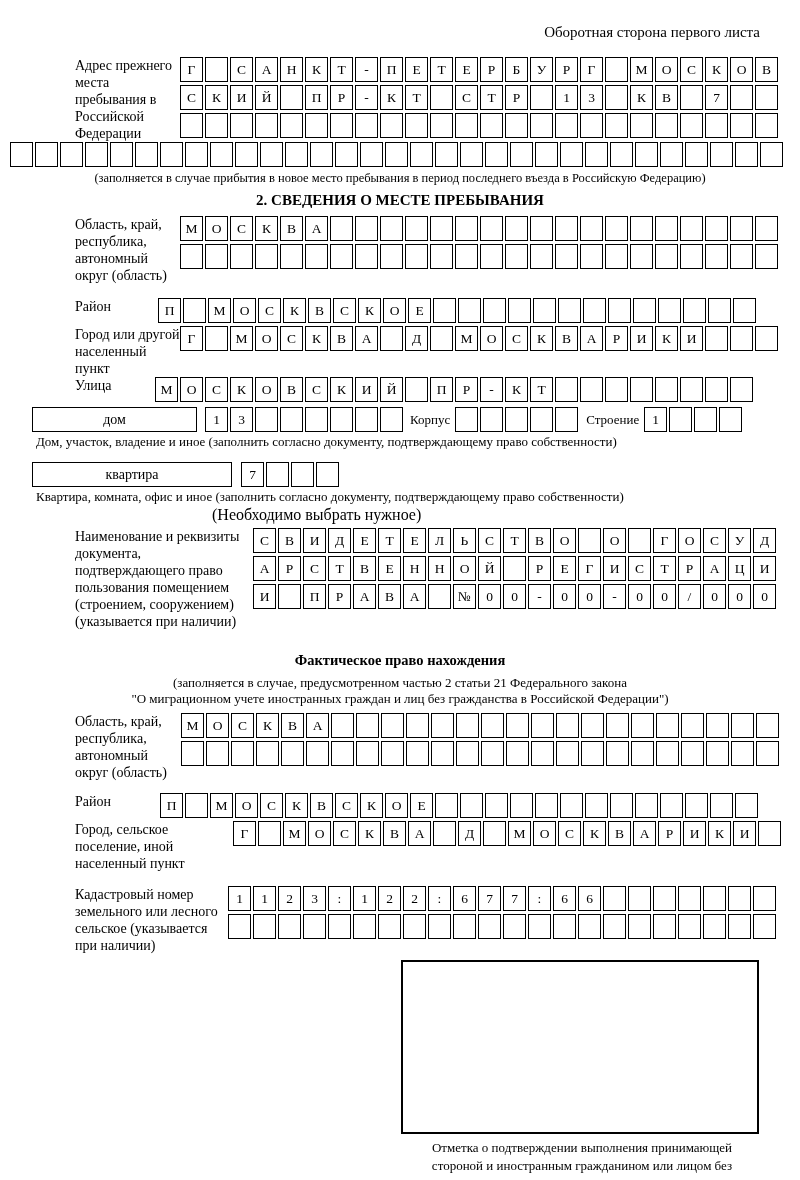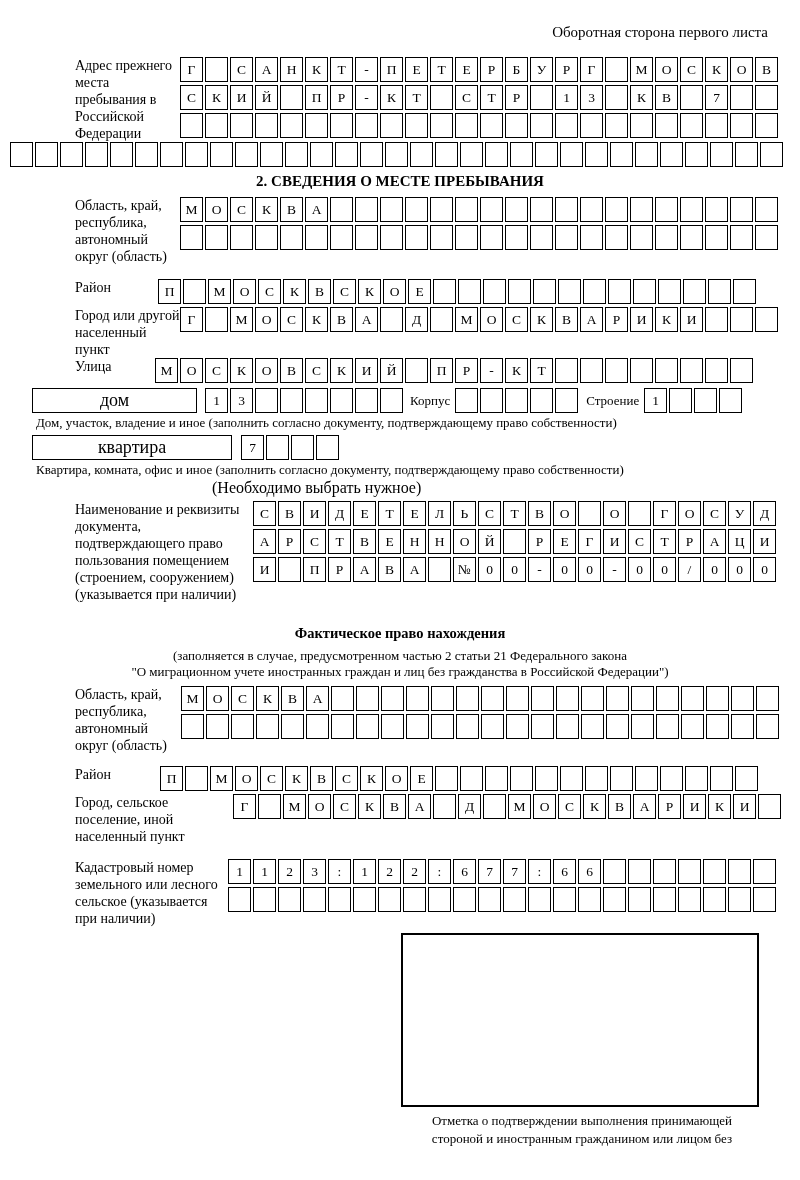--- a/index.html
+++ b/index.html
@@ -4,42 +4,42 @@
 <style>
   * { box-sizing: border-box; margin: 0; padding: 0; }
   html, body { background: #fff; }
   body {
     width: 800px; height: 1180px;
     font-family: "Liberation Serif", "DejaVu Serif", serif;
     color: #000; position: relative; overflow: hidden;
   }
   #page { padding-top: 24px; }
 
-  .top-title { text-align: right; padding-right: 32px; font-size: 15px; }
+  .top-title { text-align: right; padding-right: 40px; font-size: 15px; }
 
   .row { display: flex; align-items: flex-start; }
   .lbl { font-size: 14px; line-height: 17px; margin-left: 75px; flex: 0 0 auto; }
 
   .cells { display: flex; gap: 2px; margin-bottom: 3px; }
   .cell {
     flex: 0 0 auto; width: 23px; height: 25px;
     border: 1.5px solid #000;
     display: inline-flex; align-items: center; justify-content: center;
     font-size: 13.5px; line-height: 1; background: #fff;
   }
 
   .note { font-size: 12.5px; line-height: 16px; }
   .note-center { text-align: center; }
 
   .sect-heading { text-align: center; font-weight: bold; font-size: 15px; }
 
   .widebox {
     border: 1.5px solid #000; height: 25px;
     display: inline-flex; align-items: center; justify-content: center;
-    font-size: 18px; flex: 0 0 auto; background: #fff;
+    font-size: 14px; flex: 0 0 auto; background: #fff;
   }
   .inline-row { display: flex; align-items: center; }
   .inline-lbl { font-size: 13px; flex: 0 0 auto; }
 
   .chk {
     flex: 0 0 auto; width: 20px; height: 22px; border: 1.5px solid #000;
     display: inline-flex; align-items: center; justify-content: center;
     font-size: 14px; background: #fff;
   }
 
@@ -162,20 +162,21 @@
       <span class="cell"></span>
       <span class="cell"></span>
       <span class="cell"></span>
       <span class="cell"></span>
       <span class="cell"></span>
       <span class="cell"></span>
       <span class="cell"></span>
       <span class="cell"></span>
       <span class="cell"></span>
     </div>
+  <div class="note note-center">(заполняется в случае прибытия в новое место пребывания в период последнего въезда в Российскую Федерацию)</div>
 
   <div class="sect-heading" style="margin-top:6px;">2. СВЕДЕНИЯ О МЕСТЕ ПРЕБЫВАНИЯ</div>
 
   <div class="row" style="margin-top:7px;">
     <div class="lbl" style="width:105px;">Область, край, республика, автономный округ (область)</div>
     <div>
       <div class="cells">
           <span class="cell">М</span>
           <span class="cell">О</span>
           <span class="cell">С</span>
@@ -343,21 +344,21 @@
     <span class="inline-lbl" style="margin-right:5px;">Строение</span>
     <div class="cells" style="margin-bottom:0;">
         <span class="cell">1</span>
         <span class="cell"></span>
         <span class="cell"></span>
         <span class="cell"></span>
       </div>
   </div>
   <div class="note" style="margin-left:36px; font-size:13px; margin-top:2px;">Дом, участок, владение и иное (заполнить согласно документу, подтверждающему право собственности)</div>
 
-  <div class="inline-row" style="margin-left:32px; margin-top:4px;">
+  <div class="inline-row" style="margin-left:32px; margin-top:12px;">
     <div class="widebox" style="width:200px; margin-right:9px;">квартира</div>
     <div class="cells" style="margin-bottom:0;">
         <span class="cell">7</span>
         <span class="cell"></span>
         <span class="cell"></span>
         <span class="cell"></span>
       </div>
   </div>
   <div class="note" style="margin-left:36px; font-size:13px; margin-top:2px;">Квартира, комната, офис и иное (заполнить согласно документу, подтверждающему право собственности)</div>
 

